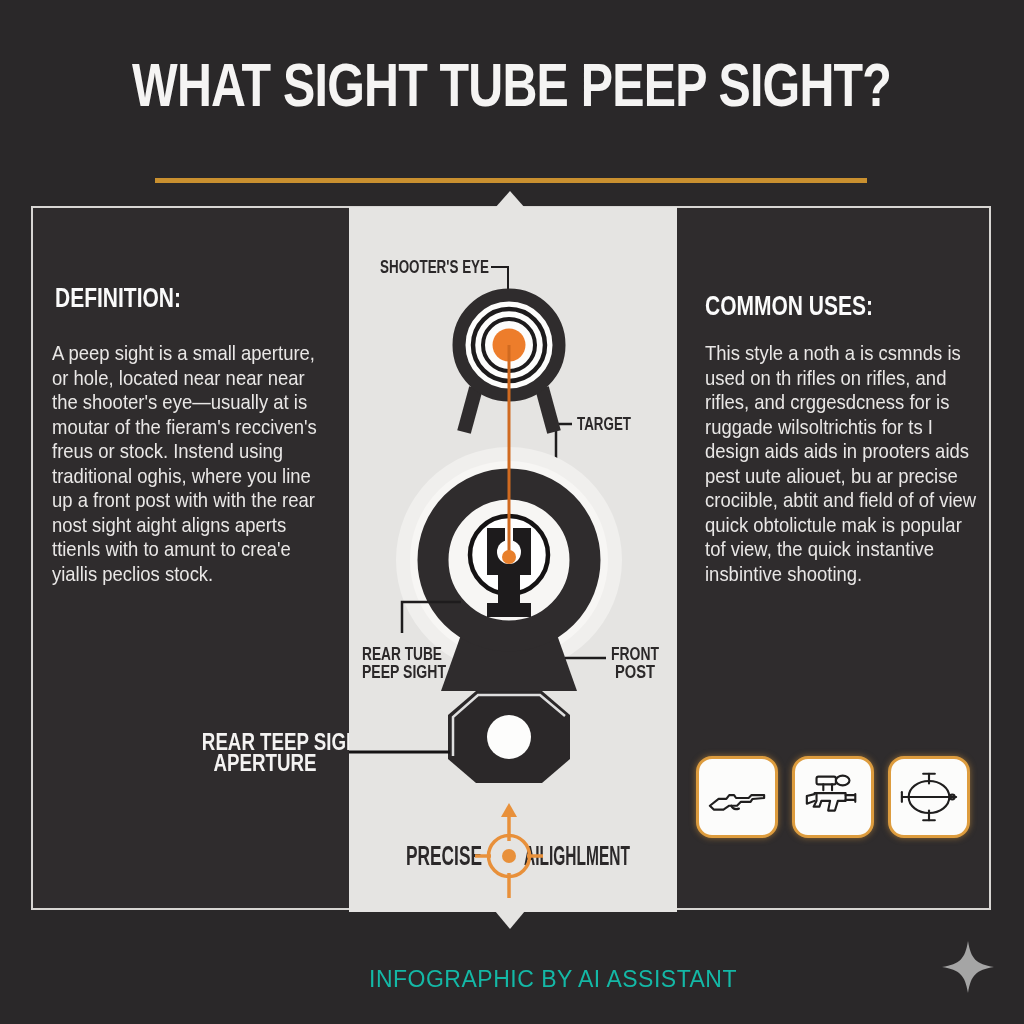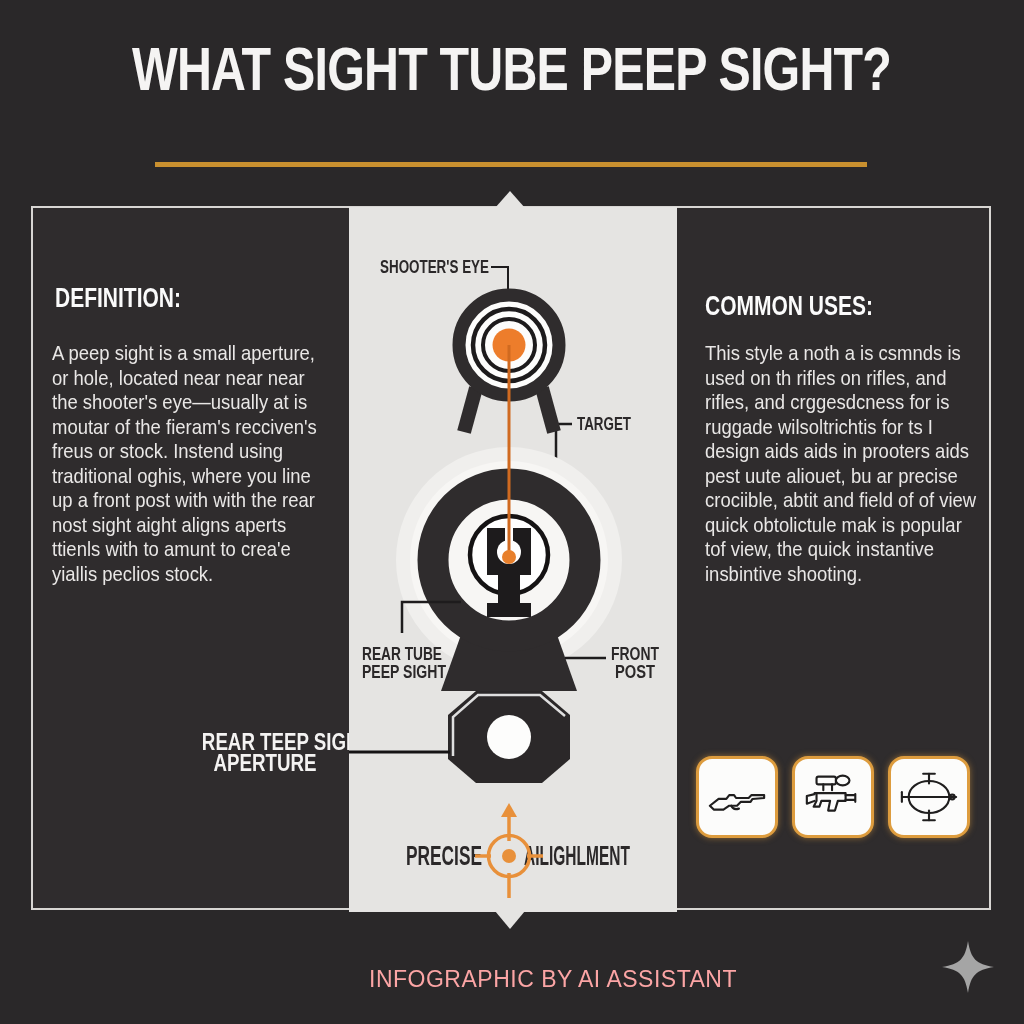--- a/index.html
+++ b/index.html
@@ -2,21 +2,21 @@
 <html><head>
 <meta charset="utf-8">
 <style>
   * { margin:0; padding:0; box-sizing:border-box; }
   html,body { width:1024px; height:1024px; }
   body { font-family:"Liberation Sans", sans-serif; background:#2a2829; position:relative; overflow:hidden; }
 
   .page { position:absolute; inset:0; width:1024px; height:1024px; background:#2a2829; }
 
   
-  .header { position:absolute; left:0; top:40px; width:1024px; text-align:center; }
+  .header { position:absolute; left:0; top:56px; width:1024px; text-align:center; }
   .title { color:#f5f4f3; font-size:62px; font-weight:bold; letter-spacing:-1px; line-height:58px; display:inline-block; transform:scaleX(.78); transform-origin:center; white-space:nowrap; }
   .title-underline { position:absolute; left:155px; top:64px; width:712px; height:5px; background:#c9902f; }
   .subtitle-row { position:absolute; left:0; top:76px; width:1024px; text-align:center; }
   .subtitle { color:#ef9238; font-size:34px; font-weight:bold; display:inline-block; transform:scaleX(.78); transform-origin:center; white-space:nowrap; }
 
   
   .frame { position:absolute; left:31px; top:206px; width:960px; height:704px; border:2px solid #d8d6d3; background:#2f2c2d; }
 
   .panel-heading { color:#fbfbfb; font-size:28px; font-weight:bold; transform:scaleX(.75); transform-origin:left center; white-space:nowrap; }
   .panel-body { color:#e9e7e6; font-size:21px; line-height:24.5px; transform:scaleX(.88); transform-origin:left top; }
@@ -34,21 +34,21 @@
   
   .diagram { position:absolute; left:349px; top:186px; }
   .dlabel { font-family:"Liberation Sans", sans-serif; font-weight:bold; fill:#2b2829; }
 
   
   .icon-box { position:absolute; top:756px; width:82px; height:82px; background:#fcfcfb; border:3px solid #dd9c3e; border-radius:16px; box-shadow:0 0 6px rgba(221,156,62,.55); display:flex; align-items:center; justify-content:center; }
   .icon-box svg { stroke:#1f1e1e; fill:none; stroke-width:2.2; stroke-linejoin:round; stroke-linecap:round; }
   .ib1 { left:696px; } .ib2 { left:792px; } .ib3 { left:888px; }
 
   
-  .footer { position:absolute; left:553px; top:966px; transform:translateX(-50%); color:#fca5a5; font-size:23px; letter-spacing:.5px; white-space:nowrap; }
+  .footer { position:absolute; left:553px; top:966px; transform:translateX(-50%); color:#14b8a6; font-size:23px; letter-spacing:.5px; white-space:nowrap; }
   .sparkle { position:absolute; left:936px; top:935px; }
 </style>
 </head>
 <body>
 
 <div class="page">
 
   <div class="header">
     <div class="title">WHAT SIGHT TUBE PEEP SIGHT?</div>
     <div style="position:relative;">

